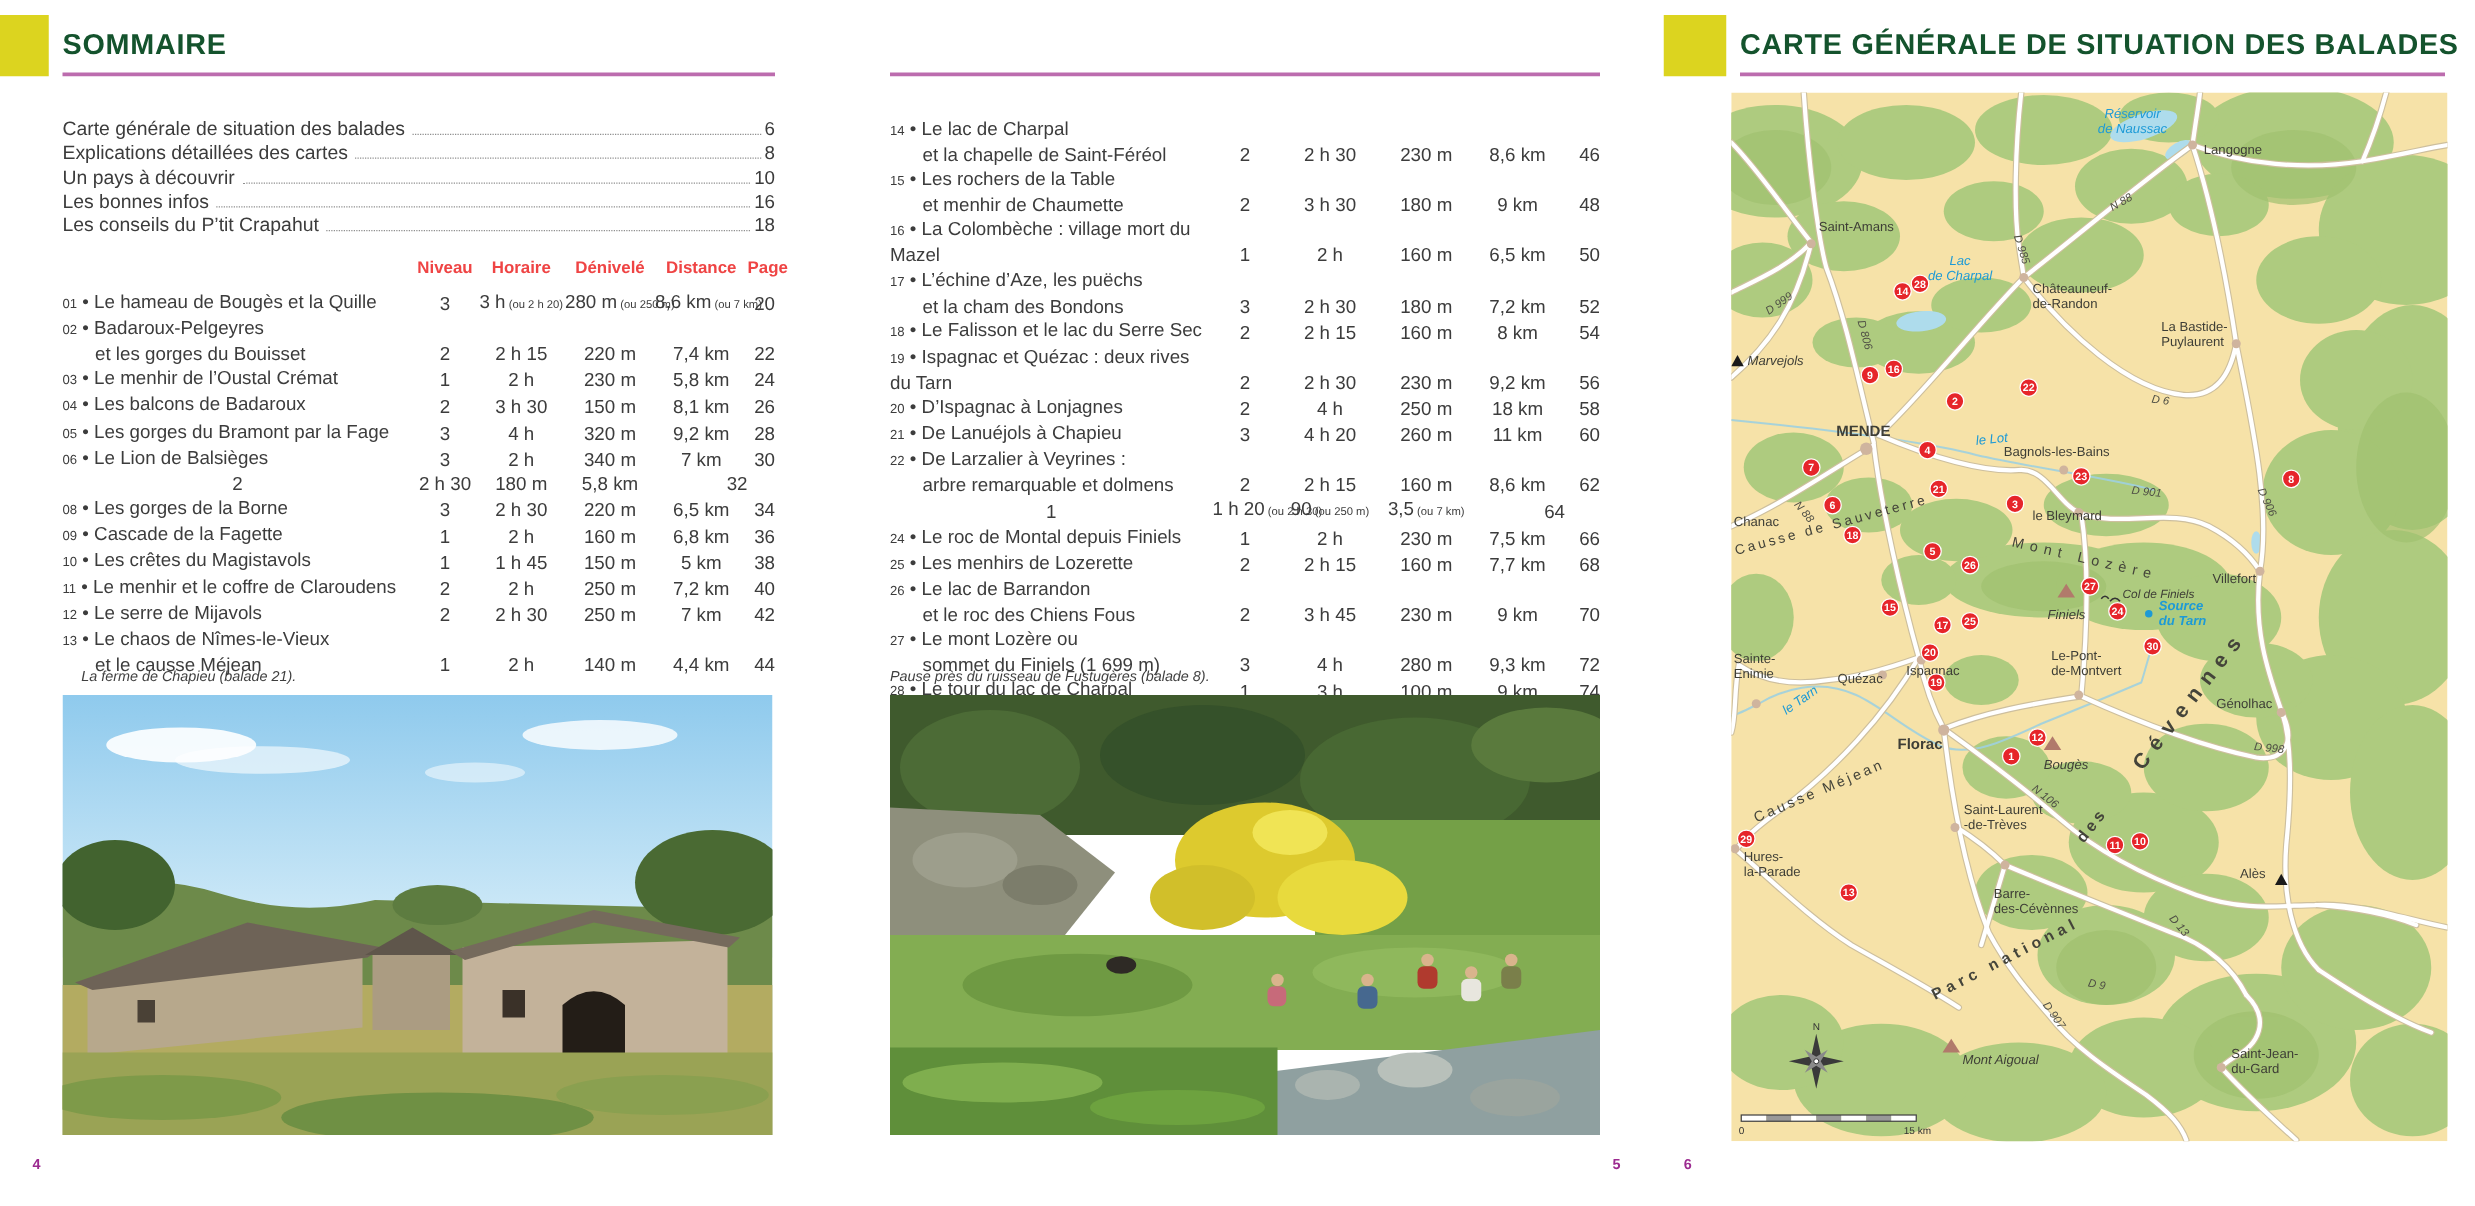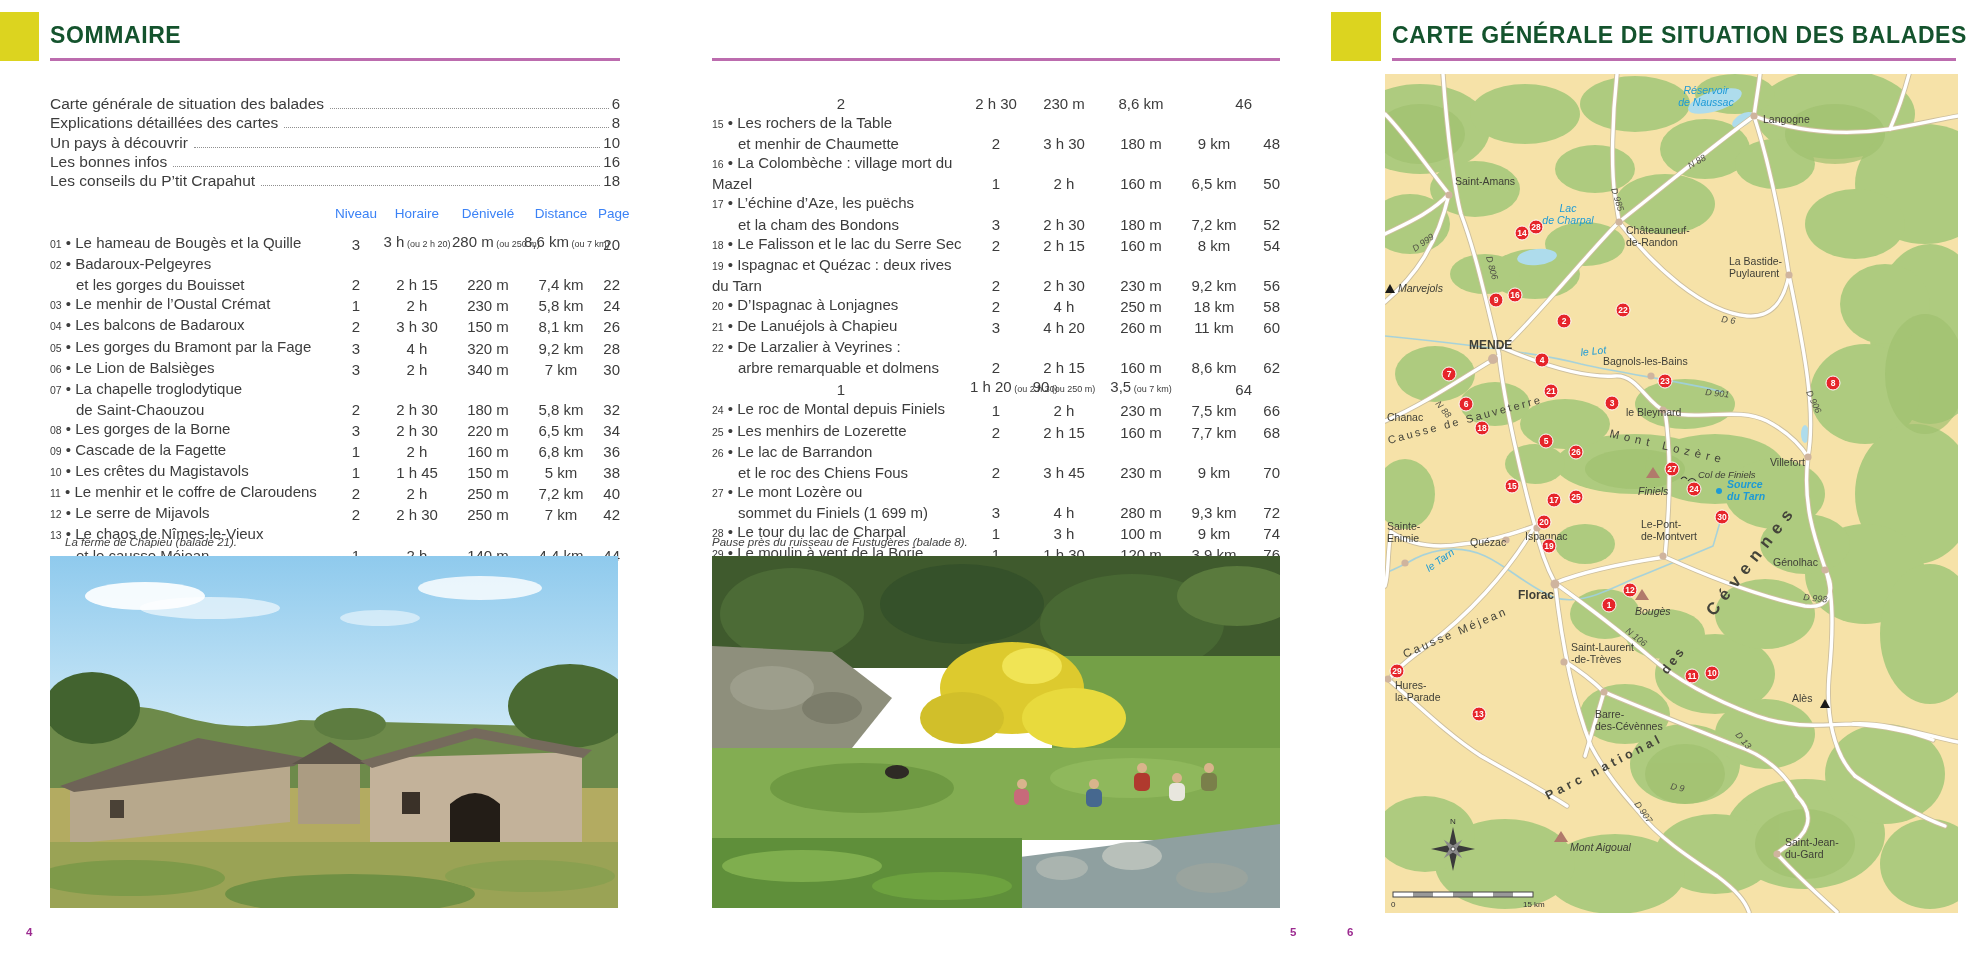--- a/index.html
+++ b/index.html
@@ -8,21 +8,21 @@
   .corner{position:absolute;top:12px;height:49px;background:#dcd41f;}
   .corner.left{left:0;width:39px;}
   .corner.right{left:1331px;width:50px;}
   .page-title{position:absolute;top:22px;font-size:23px;font-weight:bold;color:#14532d;letter-spacing:.6px;}
   .rule{position:absolute;top:58px;height:3px;background:#bc6cae;}
   .intro{position:absolute;left:50px;top:95px;width:570px;}
   .intro-row{display:flex;align-items:baseline;height:19.3px;font-size:15.5px;}
   .leader{flex:1;margin:0 3px 3px 6px;border-bottom:1.8px dotted #8f8f8f;}
   .intro-page{font-size:15px;}
   .walks{position:absolute;width:570px;font-size:15px;line-height:19.1px;}
-  .whead{display:grid;font-weight:normal;color:#3b82f6;font-size:13.5px;margin-bottom:9px;}
+  .whead{display:grid;font-weight:bold;color:#ef4444;font-size:13.5px;margin-bottom:9px;}
   .whead span{text-align:center;}
   .whead .hpage{text-align:right;}
   .wrow{display:grid;align-items:end;}
   .g1{grid-template-columns:280px 52px 70px 72px 74px 22px;}
   .g2{grid-template-columns:258px 52px 84px 70px 76px 28px;}
   .wnum{font-size:10.5px;}
   .wtitle .cont{display:block;padding-left:26px;}
   .wcell{text-align:center;white-space:nowrap;}
   .wpage{text-align:right;}
   .note{font-size:9px;}
@@ -138,24 +138,20 @@
           <div class="wtitle">
             <div><span class="wnum">06</span> • Le Lion de Balsièges</div>
           </div>
           <div class="wcell">3</div>
           <div class="wcell">2 h</div>
           <div class="wcell">340 m</div>
           <div class="wcell">7 km</div>
           <div class="wcell wpage">30</div>
         </div>
         <div class="wrow g1">
-          <div class="wtitle">
-            <div><span class="wnum">07</span> • La chapelle troglodytique</div>
-            <div class="cont">de Saint-Chaouzou</div>
-          </div>
           <div class="wcell">2</div>
           <div class="wcell">2 h 30</div>
           <div class="wcell">180 m</div>
           <div class="wcell">5,8 km</div>
           <div class="wcell wpage">32</div>
         </div>
         <div class="wrow g1">
           <div class="wtitle">
             <div><span class="wnum">08</span> • Les gorges de la Borne</div>
           </div>
@@ -215,20 +211,24 @@
           <div class="wcell">140 m</div>
           <div class="wcell">4,4 km</div>
           <div class="wcell wpage">44</div>
         </div>
       </div>
   </div>
 
   <div class="walks" id="walks2wrap" style="left:712px;top:94px;width:568px;">
     <div id="walks2">
         <div class="wrow g2">
+          <div class="wtitle">
+            <div><span class="wnum">14</span> • Le lac de Charpal</div>
+            <div class="cont">et la chapelle de Saint-Féréol</div>
+          </div>
           <div class="wcell">2</div>
           <div class="wcell">2 h 30</div>
           <div class="wcell">230 m</div>
           <div class="wcell">8,6 km</div>
           <div class="wcell wpage">46</div>
         </div>
         <div class="wrow g2">
           <div class="wtitle">
             <div><span class="wnum">15</span> • Les rochers de la Table</div>
             <div class="cont">et menhir de Chaumette</div>

